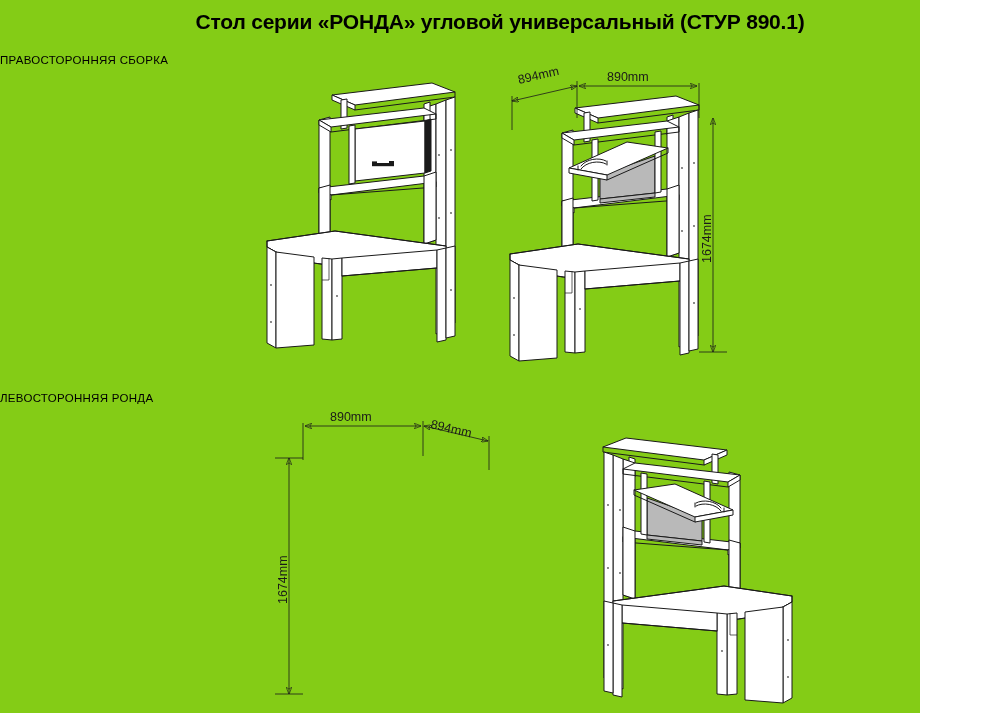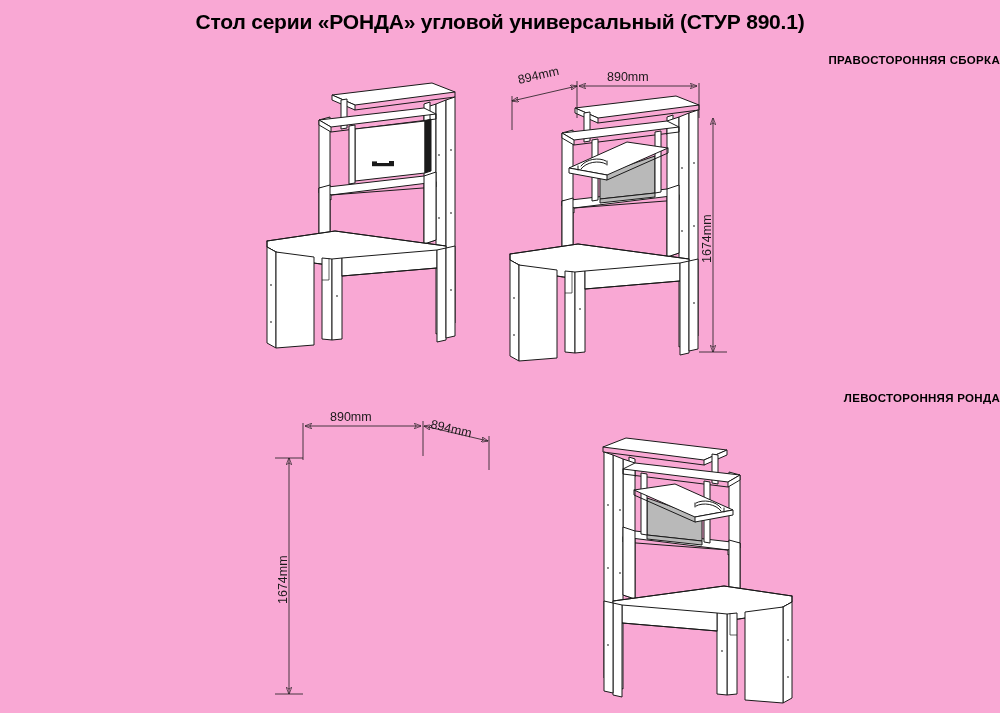--- a/index.html
+++ b/index.html
@@ -3,31 +3,31 @@
 <meta charset="utf-8">
 <style>
   html,body{margin:0;padding:0;background:#ffffff;}
   body{
     width:1000px;height:713px;
     font-family:"Liberation Sans", sans-serif;
     color:#000000;
     overflow:hidden;
     position:relative;
   }
-  #sheet{position:relative;width:1000px;height:713px;background:#f9a8d4;}
+  #sheet{position:relative;width:920px;height:713px;background:#84cc16;}
   .page-title{
     position:absolute;left:0;top:10px;width:1000px;
     text-align:center;
     font-size:21px;font-weight:bold;letter-spacing:-0.2px;
     white-space:nowrap;
   }
   .section-title{
     position:absolute;width:1000px;left:0;
-    text-align:right;
-    font-size:11.5px;font-weight:bold;letter-spacing:0.3px;
+    text-align:left;
+    font-size:11.5px;font-weight:normal;letter-spacing:0.3px;
   }
   #sec-right{top:54px;}
   #sec-left{top:392px;}
   svg{position:absolute;left:0;top:0;}
   .ln{fill:none;stroke:#1a1a1a;stroke-width:1;stroke-linejoin:round;stroke-linecap:round;}
   .ln-t{fill:none;stroke:#1a1a1a;stroke-width:0.7;}
   .fill-w{fill:#ffffff;stroke:#1a1a1a;stroke-width:1;stroke-linejoin:round;}
   .fill-g{fill:#b9b9b9;stroke:#1a1a1a;stroke-width:1;stroke-linejoin:round;}
   .fill-dk{fill:#1a1a1a;stroke:#1a1a1a;stroke-width:1;stroke-linejoin:round;}
   .dim{fill:none;stroke:#1a1a1a;stroke-width:0.8;}

